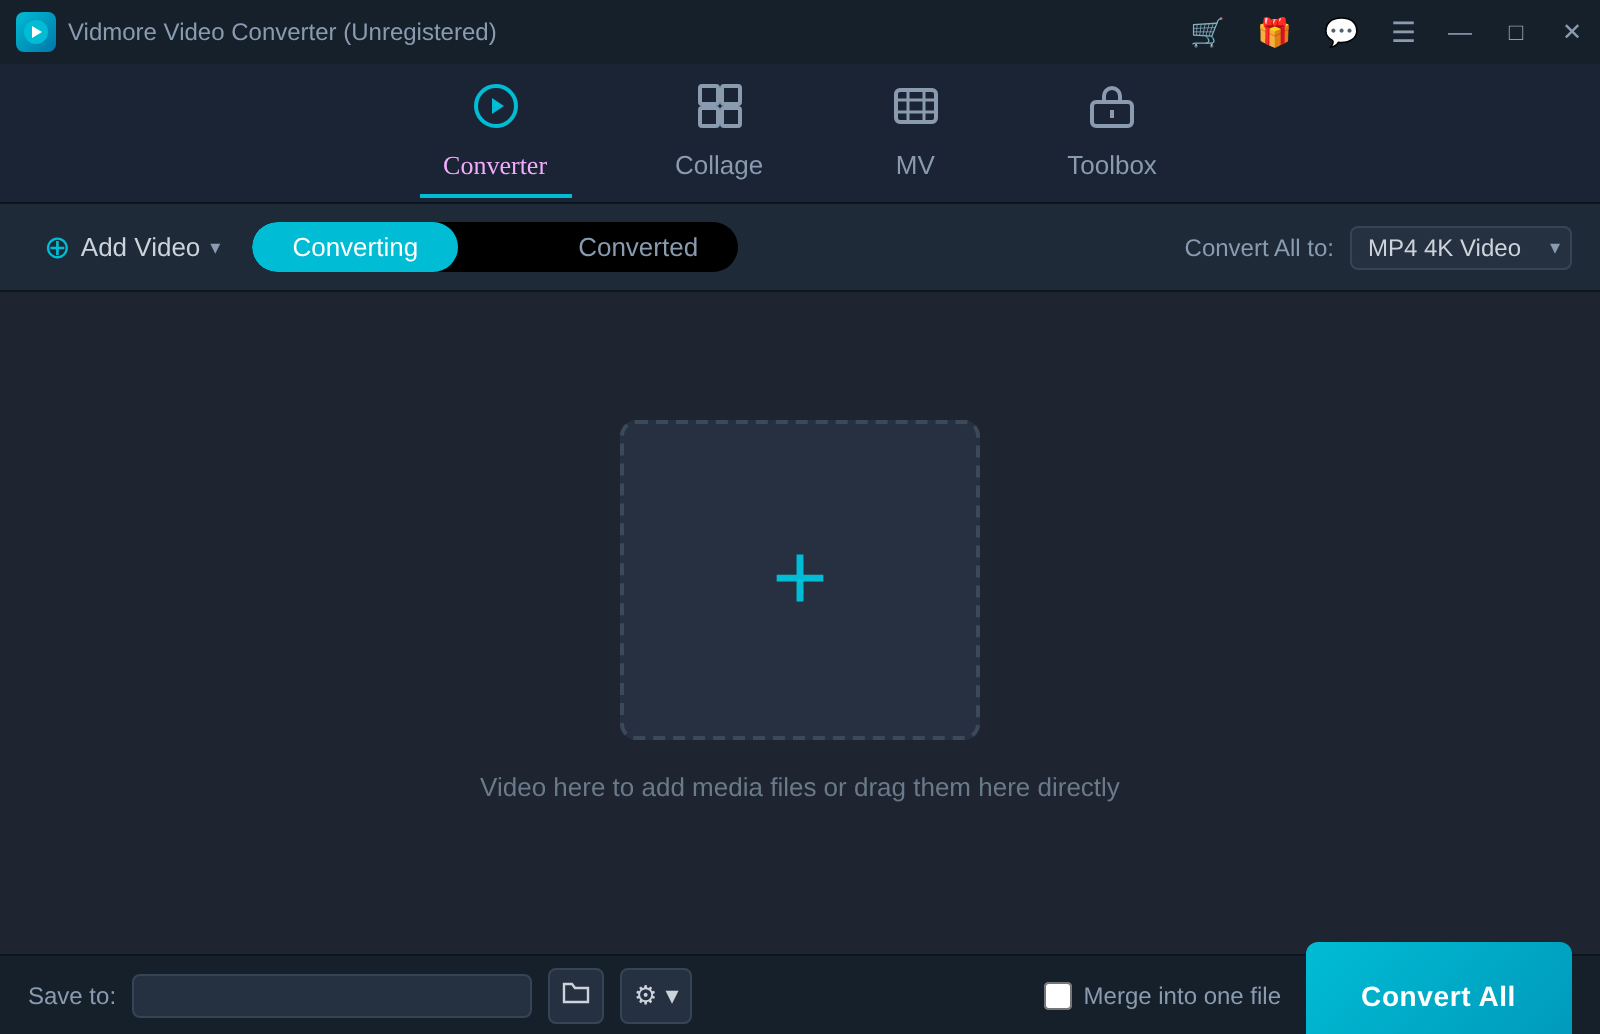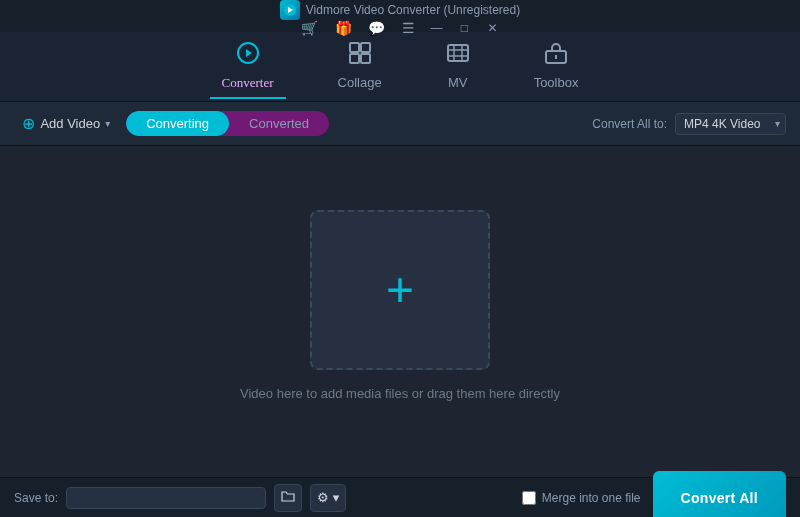--- a/index.html
+++ b/index.html
@@ -14,21 +14,20 @@
     }
 
     
     #titlebar {
       background: #16202b;
       height: 32px;
       display: flex;
       align-items: center;
       padding: 0 8px;
       justify-content: space-between;
-      flex-direction: column;
     }
     #titlebar-left {
       display: flex;
       align-items: center;
       gap: 6px;
     }
     #app-icon {
       width: 20px;
       height: 20px;
       background: linear-gradient(135deg, #00bcd4, #0077aa);
@@ -122,23 +121,24 @@
       padding: 4px 8px;
     }
     .add-dropdown-arrow {
       font-size: 10px;
       color: #8a9bb0;
     }
 
     
     #sub-tabs {
       display: flex;
-      background: #701a75;
+      background: #000000;
       border-radius: 20px;
       overflow: hidden;
+      gap: 40px;
     }
     .sub-tab {
       padding: 5px 20px;
       font-size: 13px;
       cursor: pointer;
       color: #8a9bb0;
       border-radius: 20px;
     }
     .sub-tab.active {
       background: #00bcd4;

